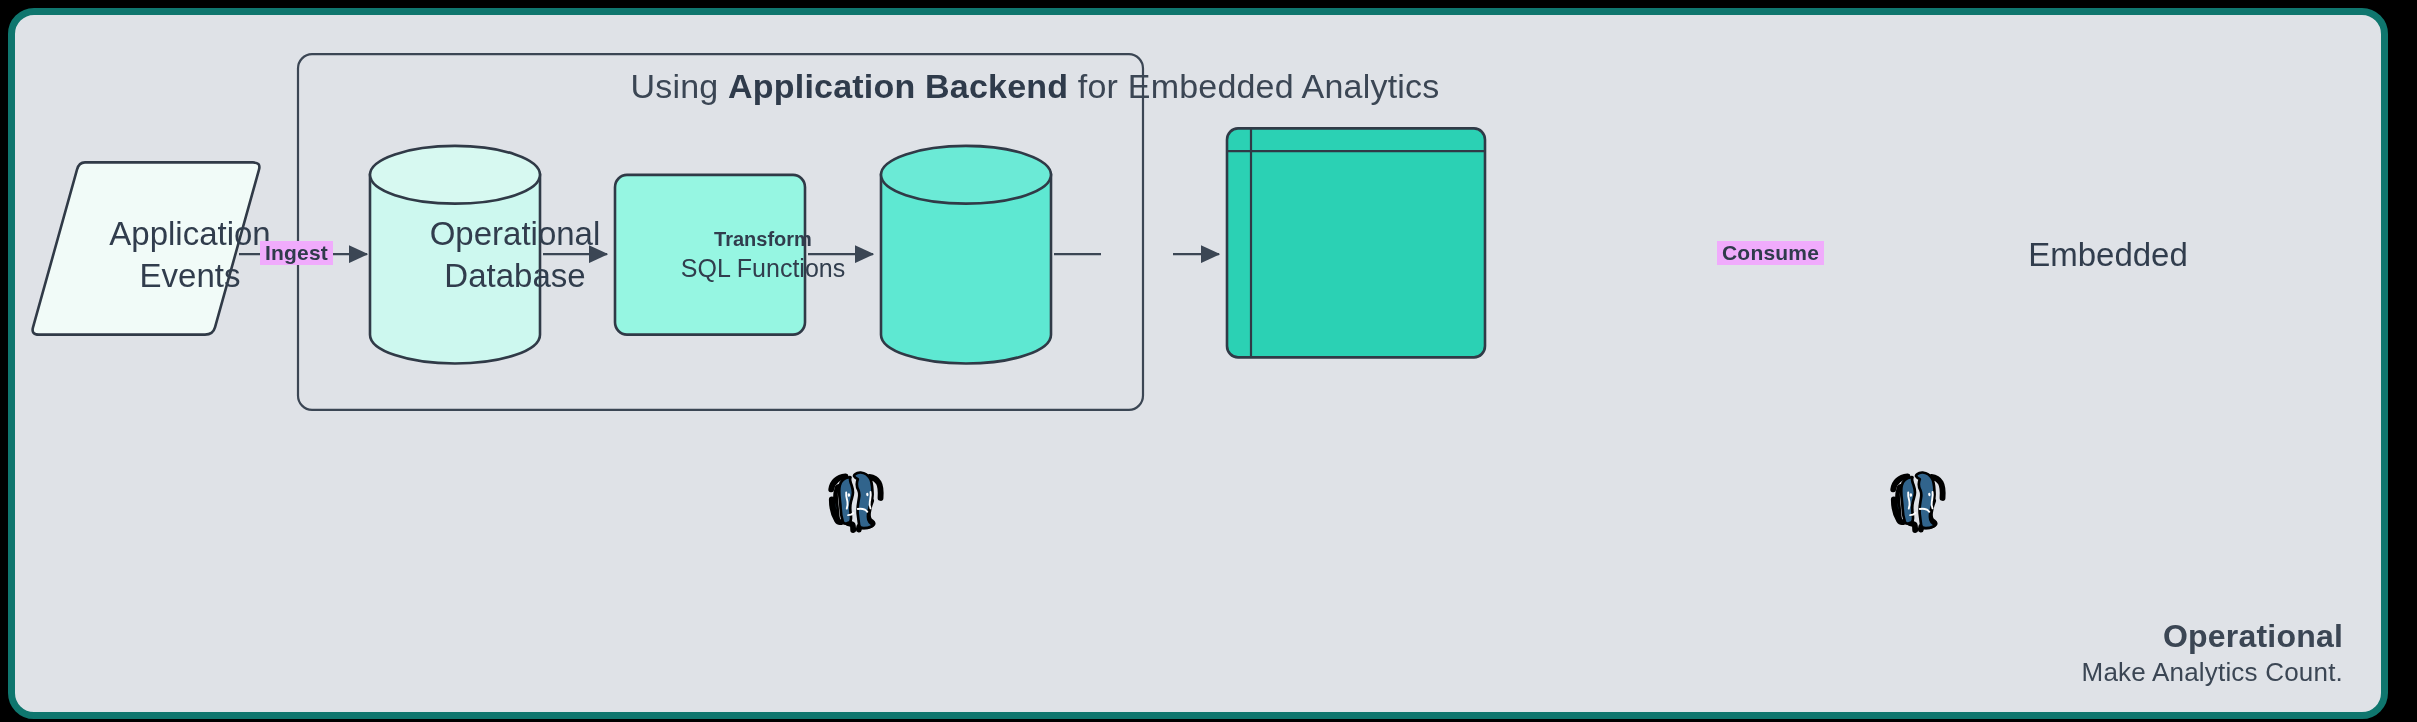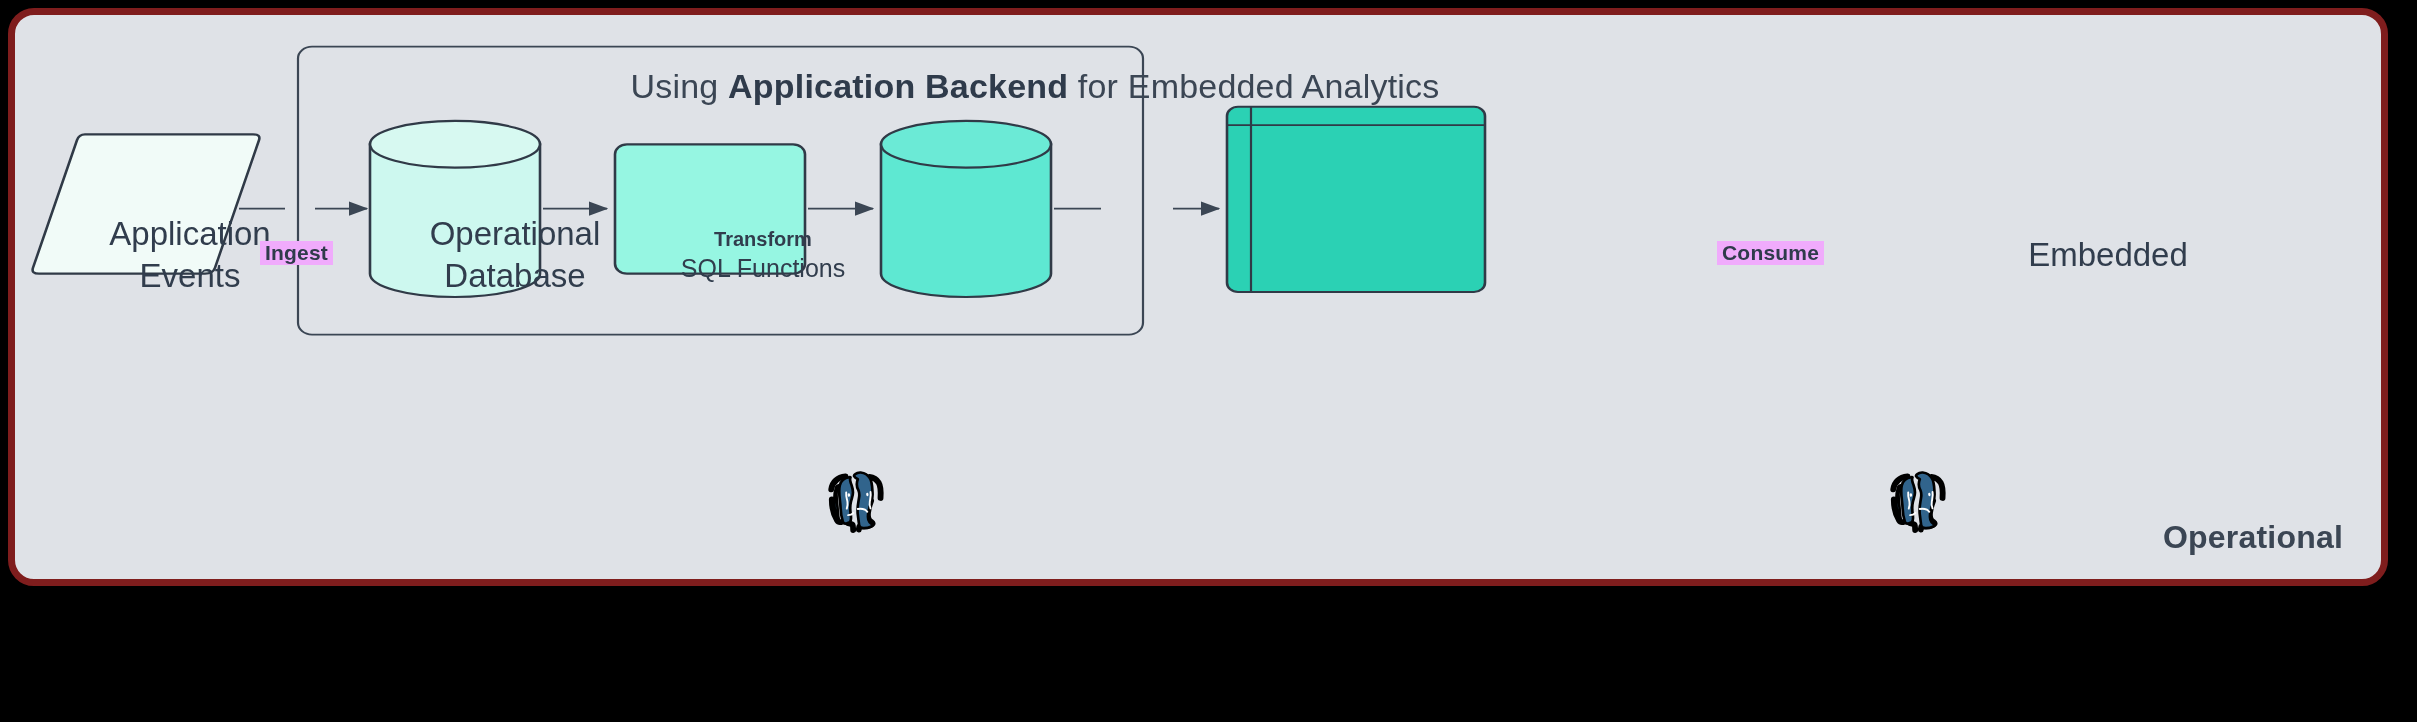--- a/index.html
+++ b/index.html
@@ -17,23 +17,23 @@
     position: relative;
     width: 2417px;
     height: 722px;
     background: #000000;
   }
   #frame {
     position: absolute;
     left: 8px;
     top: 8px;
     width: 2380px;
-    height: 578px;
+    height: 711px;
     background: #dfe2e7;
-    border: 7px solid #7f1d1d;
+    border: 7px solid #0f766e;
     border-radius: 26px;
     box-sizing: border-box;
     overflow: hidden;
   }
   .canvas {
     position: absolute;
     inset: 0;
   }
   svg.layer {
     position: absolute;
@@ -218,17 +218,18 @@
         <g fill="none" stroke="#ffffff" stroke-width="1.7" stroke-linecap="round" stroke-linejoin="round">
           <path d="M23.3 25.6c-.3 3.2 .6 5.3 1.1 8.3 .3 1.9 .1 3.9-.6 6"></path>
           <path d="M44.9 25.1c.7 3-.1 5.7-.6 8.4-.4 2.1-.3 4.1 .6 6.1"></path>
           <path d="M33.5 40.2c1.3-.2 2.9-.3 4.5 0 1.6 .3 3.2 1.1 4 2.4"></path>
           <path d="M29.7 43.7c-1.2 1.4-3 2-4.7 2"></path>
         </g>
       </svg>
 
       <div class="brand">
         <div class="name">Operational</div>
+        <div class="tag">Make Analytics Count.</div>
       </div>
 
     </div>
   </div>
 </div>
 
 </body></html>

